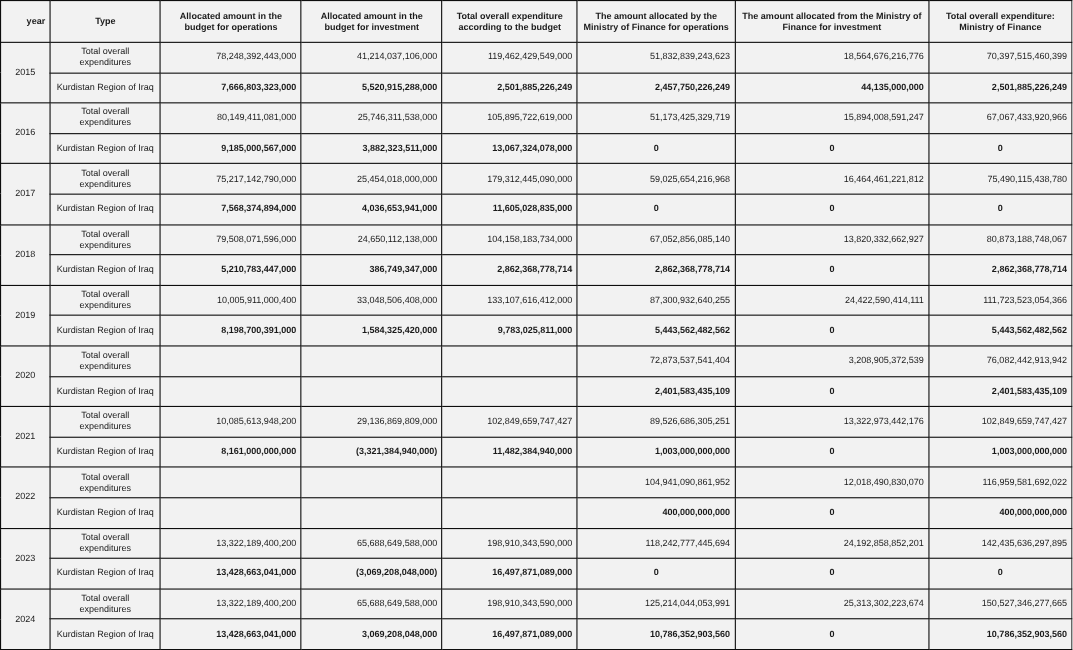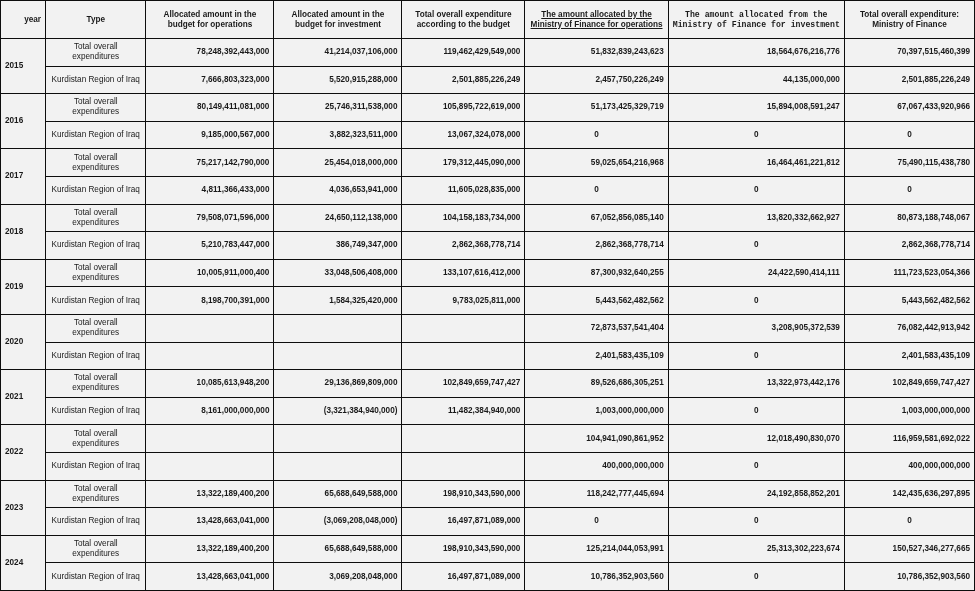--- a/index.html
+++ b/index.html
@@ -46,27 +46,28 @@
     font-size: 8.6px;
     line-height: 1.24;
     padding: 3px 3px;
     height: 38px;
   }
   th.h-year { width: 44px; text-align: right; }
   th.h-type { width: 98px; }
   th.h-op   { width: 125px; }
   th.h-inv  { width: 125px; }
   th.h-tot  { width: 120px; }
-  th.h-mof-op  { width: 140px; text-decoration: underline; }
-  th.h-mof-inv { width: 172px; font-family: Liberation Mono, monospace; }
+  th.h-mof-op  { width: 140px; }
+  th.h-mof-inv { width: 172px; }
   th.h-mof-tot { width: 127px; }
 
   
   td.year-cell {
-    font-weight: bold;
+    text-align: center;
+    font-weight: normal;
     font-size: 9px;
     vertical-align: middle;
   }
   td.type-cell {
     text-align: center;
     font-size: 8.4px;
     line-height: 1.2;
     padding: 2px 3px;
   }
   tr.row-total td.type-cell {
@@ -74,21 +75,21 @@
   }
   tr.row-krg td.type-cell {
     font-weight: normal;
   }
   td.num {
     text-align: right;
     font-size: 8.3px;
     padding-right: 6px;
     white-space: nowrap;
   }
-  tr.row-total td.num { font-weight: bold; }
+  tr.row-total td.num { font-weight: normal; }
   tr.row-krg  td.num { font-weight: bold; }
   td.num.zero { text-align: center; padding-right: 4px; }
   td.num.empty { }
 
   tr.data-row { height: 27.5px; }
 </style>
 </head>
 <body>
 
 <div id="root">
@@ -149,21 +150,21 @@
           <td class="type-cell">Total overall expenditures</td>
           <td class="num">75,217,142,790,000</td>
           <td class="num">25,454,018,000,000</td>
           <td class="num">179,312,445,090,000</td>
           <td class="num">59,025,654,216,968</td>
           <td class="num">16,464,461,221,812</td>
           <td class="num">75,490,115,438,780</td>
         </tr>
         <tr class="data-row row-krg">
           <td class="type-cell">Kurdistan Region of Iraq</td>
-          <td class="num">4,811,366,433,000</td>
+          <td class="num">7,568,374,894,000</td>
           <td class="num">4,036,653,941,000</td>
           <td class="num">11,605,028,835,000</td>
           <td class="num zero">0</td>
           <td class="num zero">0</td>
           <td class="num zero">0</td>
         </tr>
         <tr class="data-row row-total">
           <td class="year-cell" rowspan="2">2018</td>
           <td class="type-cell">Total overall expenditures</td>
           <td class="num">79,508,071,596,000</td>

